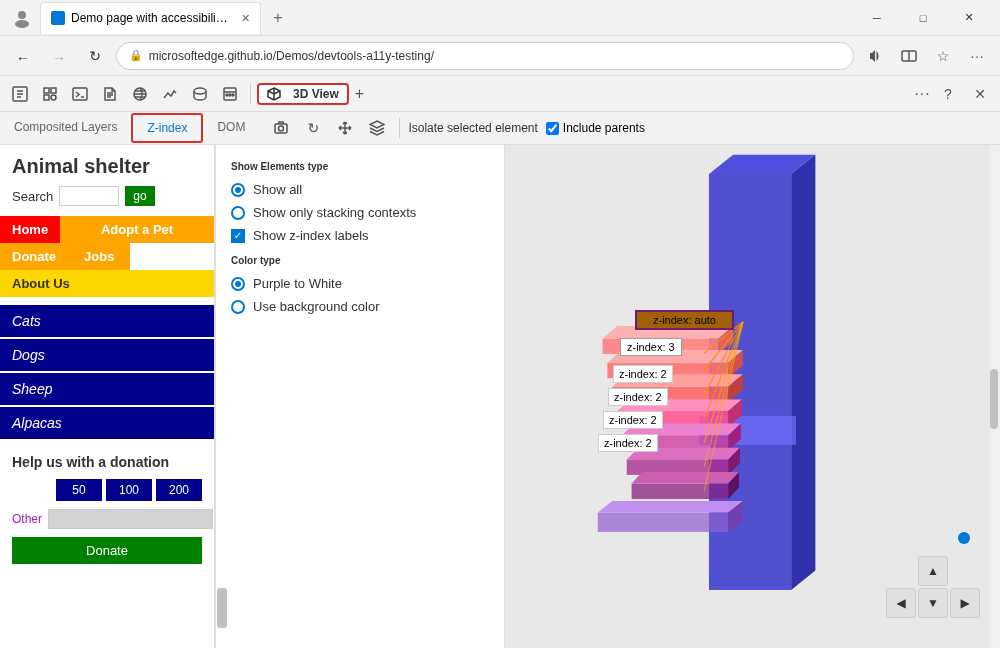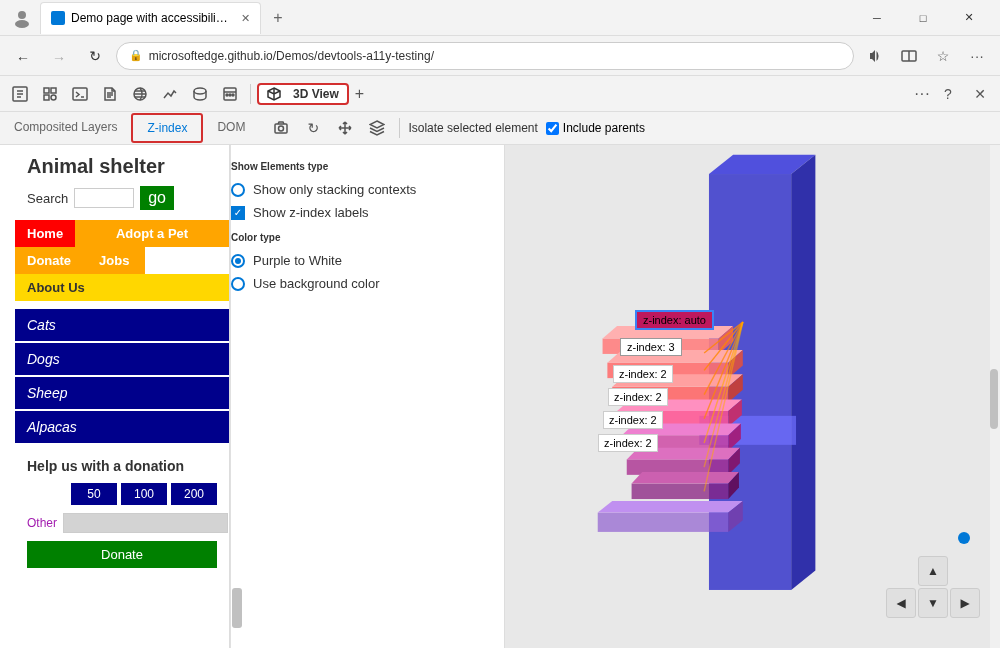--- a/index.html
+++ b/index.html
@@ -42,29 +42,29 @@
     
     .isolate-bar { display: flex; align-items: center; background: #f3f3f3; height: 32px; padding: 0 8px; border-bottom: 1px solid #ddd; gap: 8px; margin-left: 0; }
     .isolate-sep { width: 1px; height: 20px; background: #ccc; }
     .isolate-label { font-size: 12px; color: #333; font-weight: 500; }
     .isolate-checkbox { display: flex; align-items: center; gap: 4px; font-size: 12px; }
 
     
     .main-content { display: flex; flex: 1; overflow: hidden; }
     
     
-    .website-panel { width: 215px; min-width: 215px; background: #fff; overflow-y: auto; border-right: 1px solid #ddd; position: relative; margin-left: 15px; }
+    .website-panel { width: 215px; min-width: 215px; background: #fff; overflow-y: auto; border-right: 1px solid #ddd; position: relative; }
 
     
     .shelter-header { background: #fff; padding: 10px 12px; }
     .shelter-title { font-size: 20px; font-weight: bold; color: #333; margin-bottom: 8px; }
     .search-row { display: flex; align-items: center; gap: 6px; }
     .search-label { font-size: 13px; color: #333; }
     .search-input { border: 1px solid #ccc; padding: 2px 6px; font-size: 12px; width: 60px; }
-    .go-btn { background: #008000; color: white; border: none; padding: 3px 8px; font-size: 16px; cursor: pointer; }
+    .go-btn { background: #008000; color: white; border: none; padding: 3px 8px; font-size: 12px; cursor: pointer; }
     
     .nav-menu { background: #fff; }
     .nav-row1 { display: flex; }
     .nav-home { background: #ff0000; color: white; padding: 6px 12px; font-size: 13px; font-weight: bold; cursor: pointer; flex: 0 0 auto; }
     .nav-adopt { background: #ffa500; color: white; padding: 6px 12px; font-size: 13px; font-weight: bold; cursor: pointer; flex: 1; text-align: center; }
     .nav-row2 { display: flex; }
     .nav-donate { background: #ffa500; color: white; padding: 6px 12px; font-size: 13px; font-weight: bold; cursor: pointer; flex: 0 0 auto; }
     .nav-jobs { background: #ffa500; color: white; padding: 6px 16px; font-size: 13px; font-weight: bold; cursor: pointer; }
     .nav-row3 { background: #ffd700; padding: 6px 12px; }
     .nav-about { font-size: 13px; font-weight: bold; color: #333; }
@@ -318,20 +318,24 @@
       <div style="width:12px;background:#f0f0f0;border-left:1px solid #e0e0e0;position:relative;">
         <div style="width:10px;height:40px;background:#c0c0c0;border-radius:3px;position:absolute;bottom:20px;left:1px;"></div>
       </div>
     </div>
 
     <div class="settings-panel">
       <div class="settings-section-title">Show Elements type</div>
 
       <div class="radio-group">
         <label class="radio-item">
+          <div class="radio-circle checked"></div>
+          <span>Show all</span>
+        </label>
+        <label class="radio-item">
           <div class="radio-circle"></div>
           <span>Show only stacking contexts</span>
         </label>
         <label class="checkbox-item">
           <div class="checkbox-box">
             <span class="checkbox-check">✓</span>
           </div>
           <span>Show z-index labels</span>
         </label>
       </div>
@@ -401,21 +405,21 @@
           <line x1="205" y1="183" x2="165" y2="215" stroke="#FF8800" stroke-width="1.5" opacity="0.8"></line>
           <line x1="205" y1="183" x2="165" y2="233" stroke="#FF8800" stroke-width="1.5" opacity="0.8"></line>
           <line x1="205" y1="183" x2="165" y2="258" stroke="#FF8800" stroke-width="1.5" opacity="0.7"></line>
           <line x1="205" y1="183" x2="165" y2="283" stroke="#FF8800" stroke-width="1.5" opacity="0.7"></line>
           <line x1="205" y1="183" x2="165" y2="308" stroke="#FFaa00" stroke-width="1.5" opacity="0.6"></line>
           <line x1="205" y1="183" x2="165" y2="333" stroke="#FFaa00" stroke-width="1.5" opacity="0.5"></line>
           <line x1="205" y1="183" x2="165" y2="358" stroke="#FFaa00" stroke-width="1.5" opacity="0.5"></line>
         </g>
       </svg>
 
-      <div style="position:absolute;top:165px;left:130px;background:#be185d;border:2px solid #3b82f6;padding:2px 6px;font-size:11px;z-index:10;">z-index: auto</div>
+      <div style="position:absolute;top:165px;left:130px;background:#a16207;border:2px solid #701a75;padding:2px 16px;font-size:11px;z-index:10;">z-index: auto</div>
       <div style="position:absolute;top:193px;left:115px;background:white;border:1px solid #999;padding:2px 6px;font-size:11px;z-index:10;">z-index: 3</div>
       <div style="position:absolute;top:220px;left:108px;background:white;border:1px solid #ccc;padding:2px 5px;font-size:11px;z-index:10;">z-index: 2</div>
       <div style="position:absolute;top:243px;left:103px;background:white;border:1px solid #ccc;padding:2px 5px;font-size:11px;z-index:10;">z-index: 2</div>
       <div style="position:absolute;top:266px;left:98px;background:white;border:1px solid #ccc;padding:2px 5px;font-size:11px;z-index:10;">z-index: 2</div>
       <div style="position:absolute;top:289px;left:93px;background:white;border:1px solid #ccc;padding:2px 5px;font-size:11px;z-index:10;">z-index: 2</div>
 
       <div class="nav-controls">
         <div class="nav-dot"></div>
         <div class="nav-arrows">
           <div class="nav-arrow empty"></div>

